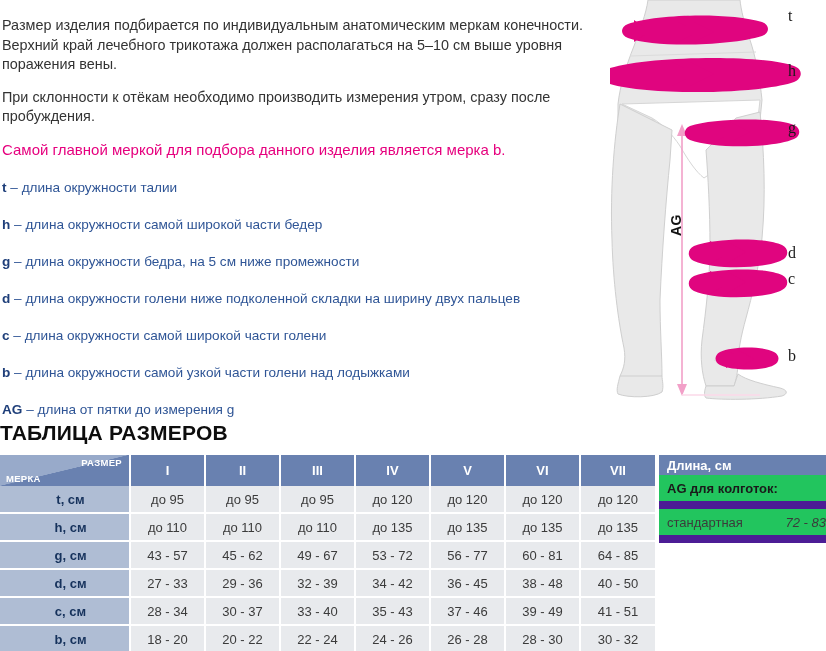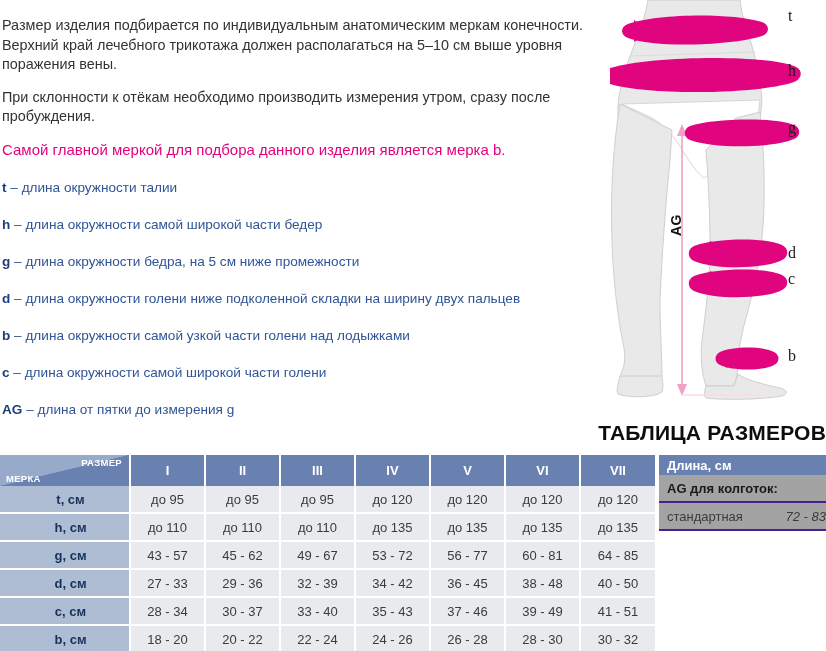--- a/index.html
+++ b/index.html
@@ -83,21 +83,21 @@
     transform-origin: left top;
     letter-spacing: 0.5px;
   }
 
   
   #table-title {
     position: absolute;
     left: 0;
     top: 421px;
     width: 826px;
-    text-align: right;
+    text-align: left;
     font-size: 21px;
     font-weight: bold;
     color: #0d0d0d;
     letter-spacing: 0.2px;
   }
 
   
   #tables {
     position: absolute;
     left: 0;
@@ -204,22 +204,22 @@
     font-weight: bold;
     height: 20px;
     text-align: left;
     padding: 0 0 0 8px;
     border: none;
   }
   #length-table td {
     height: 26px;
     font-size: 13px;
     color: #3b3b3b;
-    background: #a3a3a3;
-    border-bottom: 2px solid #4c1d95;
+    background: #22c55e;
+    border-bottom: 8px solid #4c1d95;
     padding: 0 0 0 8px;
     vertical-align: middle;
     white-space: nowrap;
   }
   #length-table td.lt-title {
     font-weight: bold;
     color: #1a1a1a;
   }
   #length-table td.lt-val {
     text-align: right;
@@ -254,28 +254,28 @@
       <span class="key">g</span>
       <span class="dash">–</span>
       <span class="desc">длина окружности бедра, на 5 см ниже промежности</span>
     </div>
     <div class="legend-row">
       <span class="key">d</span>
       <span class="dash">–</span>
       <span class="desc">длина окружности голени ниже подколенной складки на ширину двух пальцев</span>
     </div>
     <div class="legend-row">
+      <span class="key">c</span>
+      <span class="dash">–</span>
+      <span class="desc">длина окружности самой широкой части голени</span>
+    </div>
+    <div class="legend-row">
       <span class="key">b</span>
       <span class="dash">–</span>
       <span class="desc">длина окружности самой узкой части голени над лодыжками</span>
-    </div>
-    <div class="legend-row">
-      <span class="key">c</span>
-      <span class="dash">–</span>
-      <span class="desc">длина окружности самой широкой части голени</span>
     </div>
     <div class="legend-row">
       <span class="key">AG</span>
       <span class="dash">–</span>
       <span class="desc">длина от пятки до измерения g</span>
     </div>
   </div>
 </div>
 
 <div id="figure">

